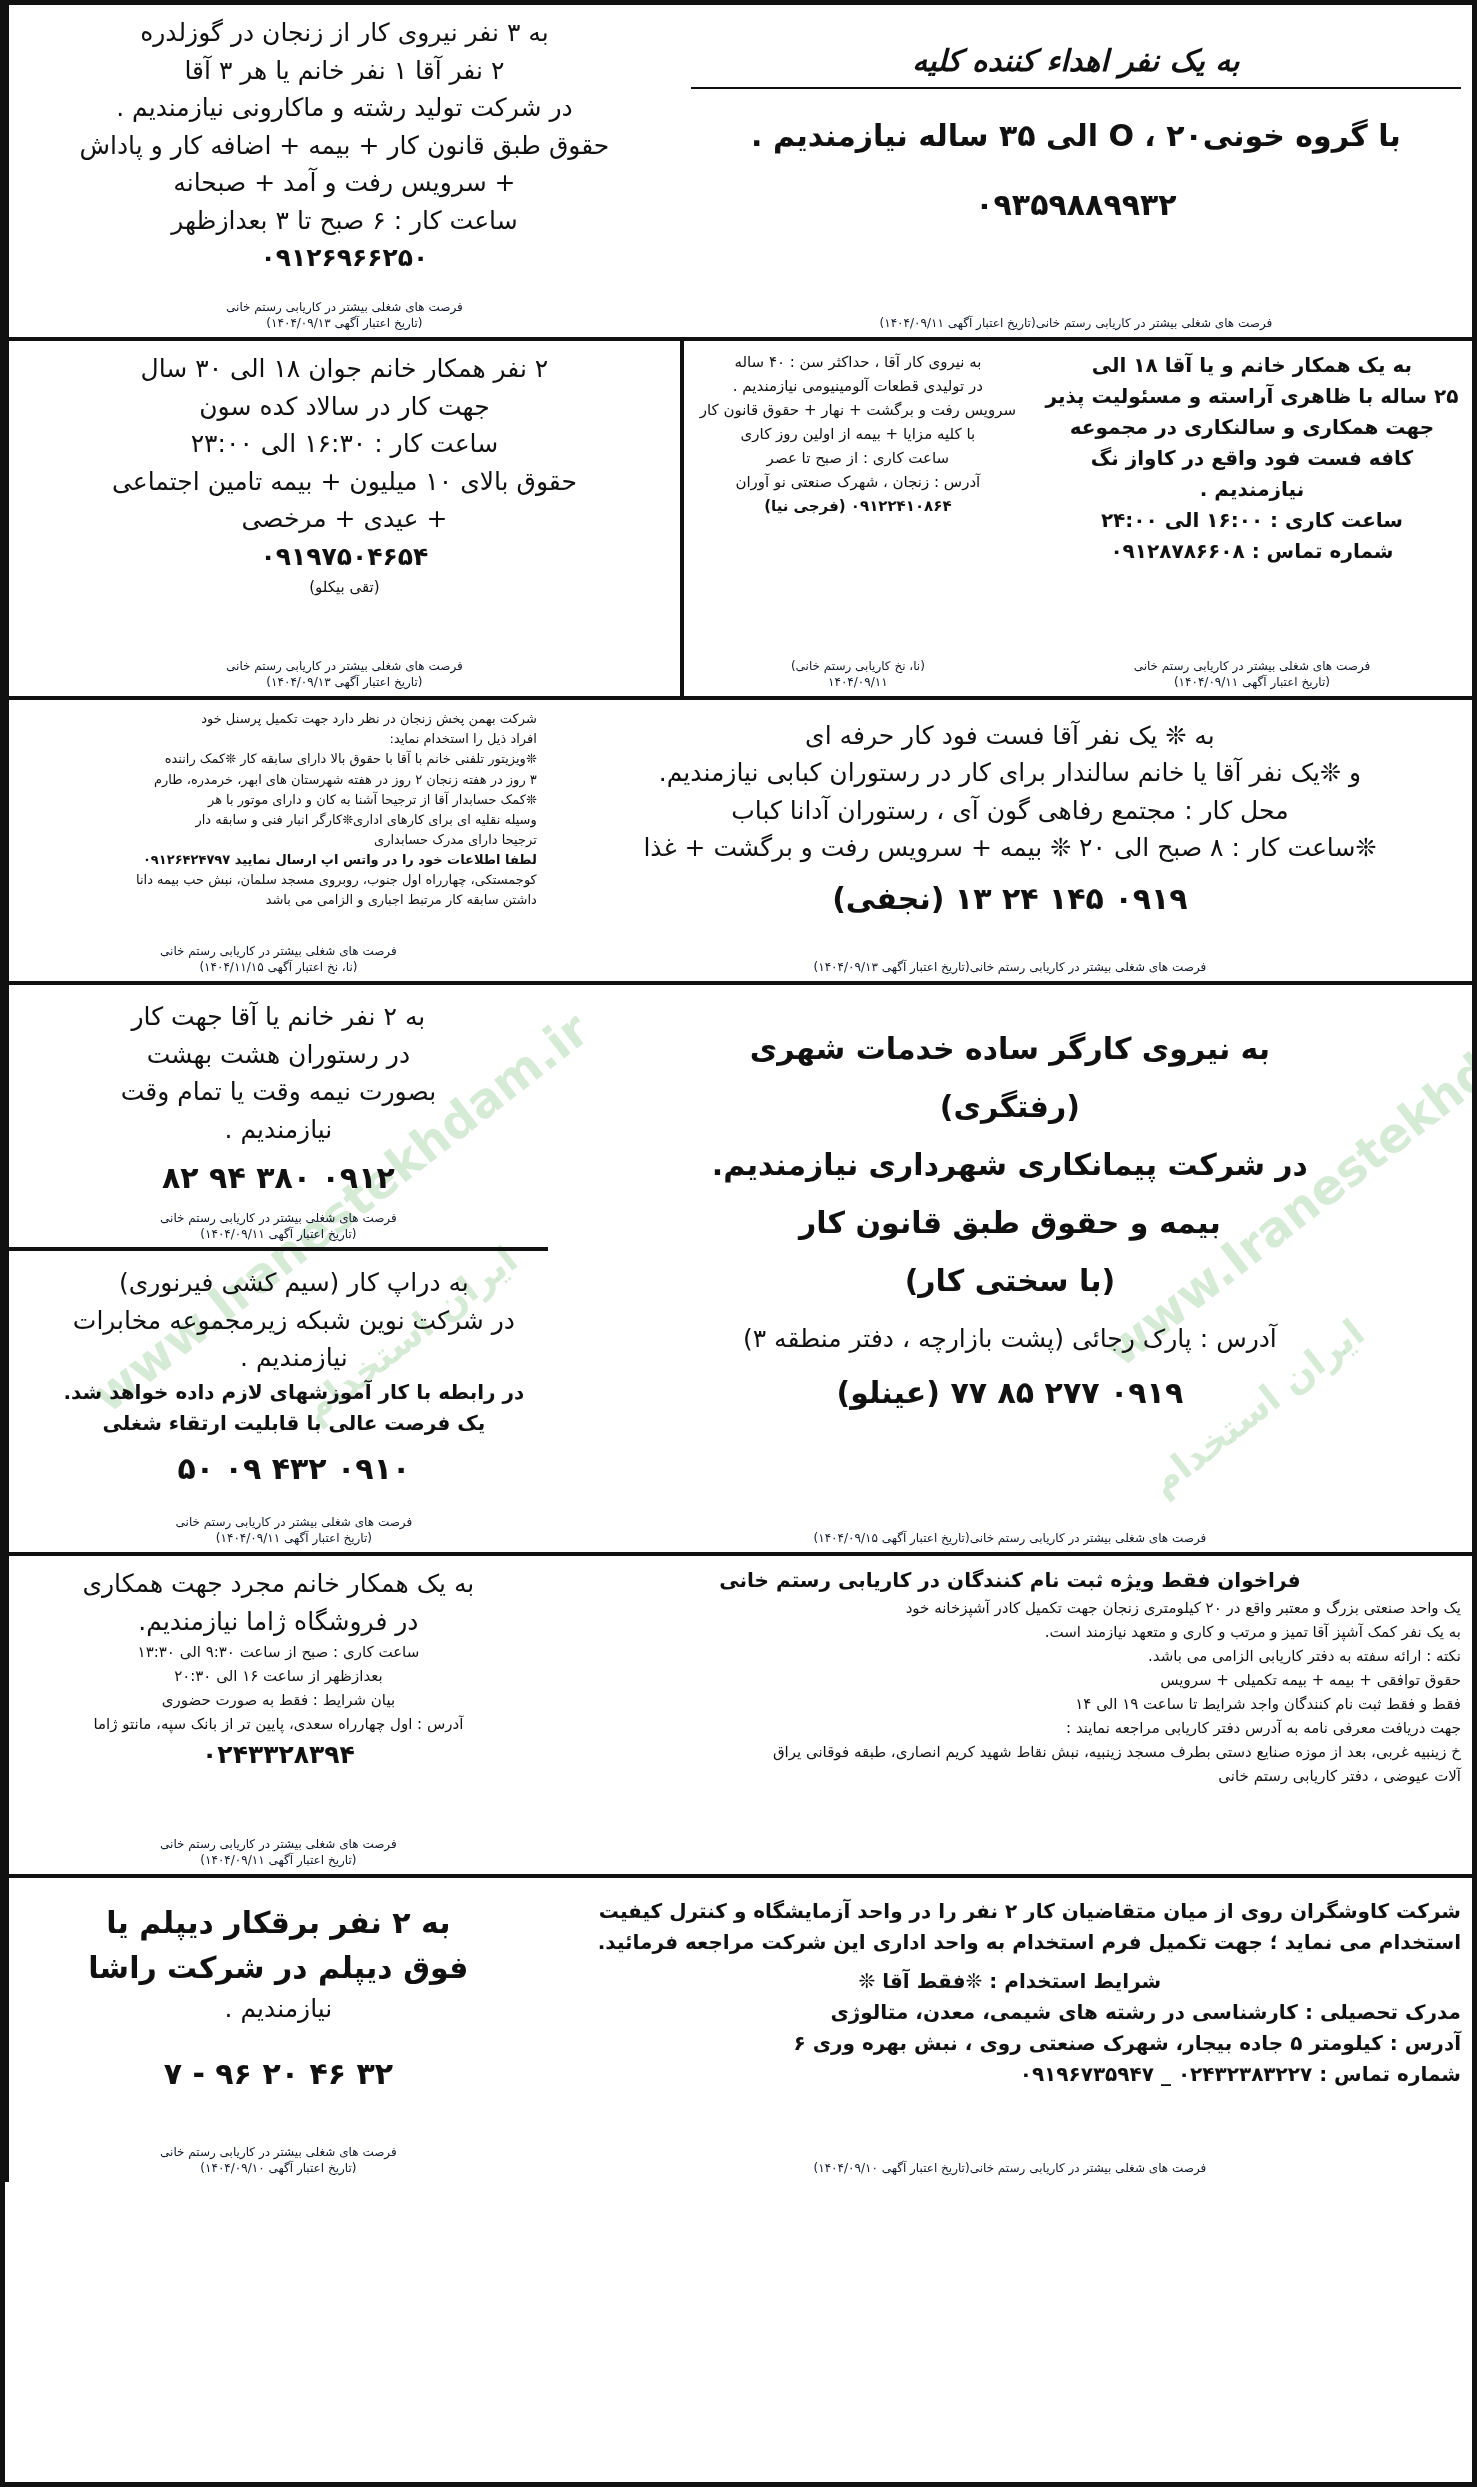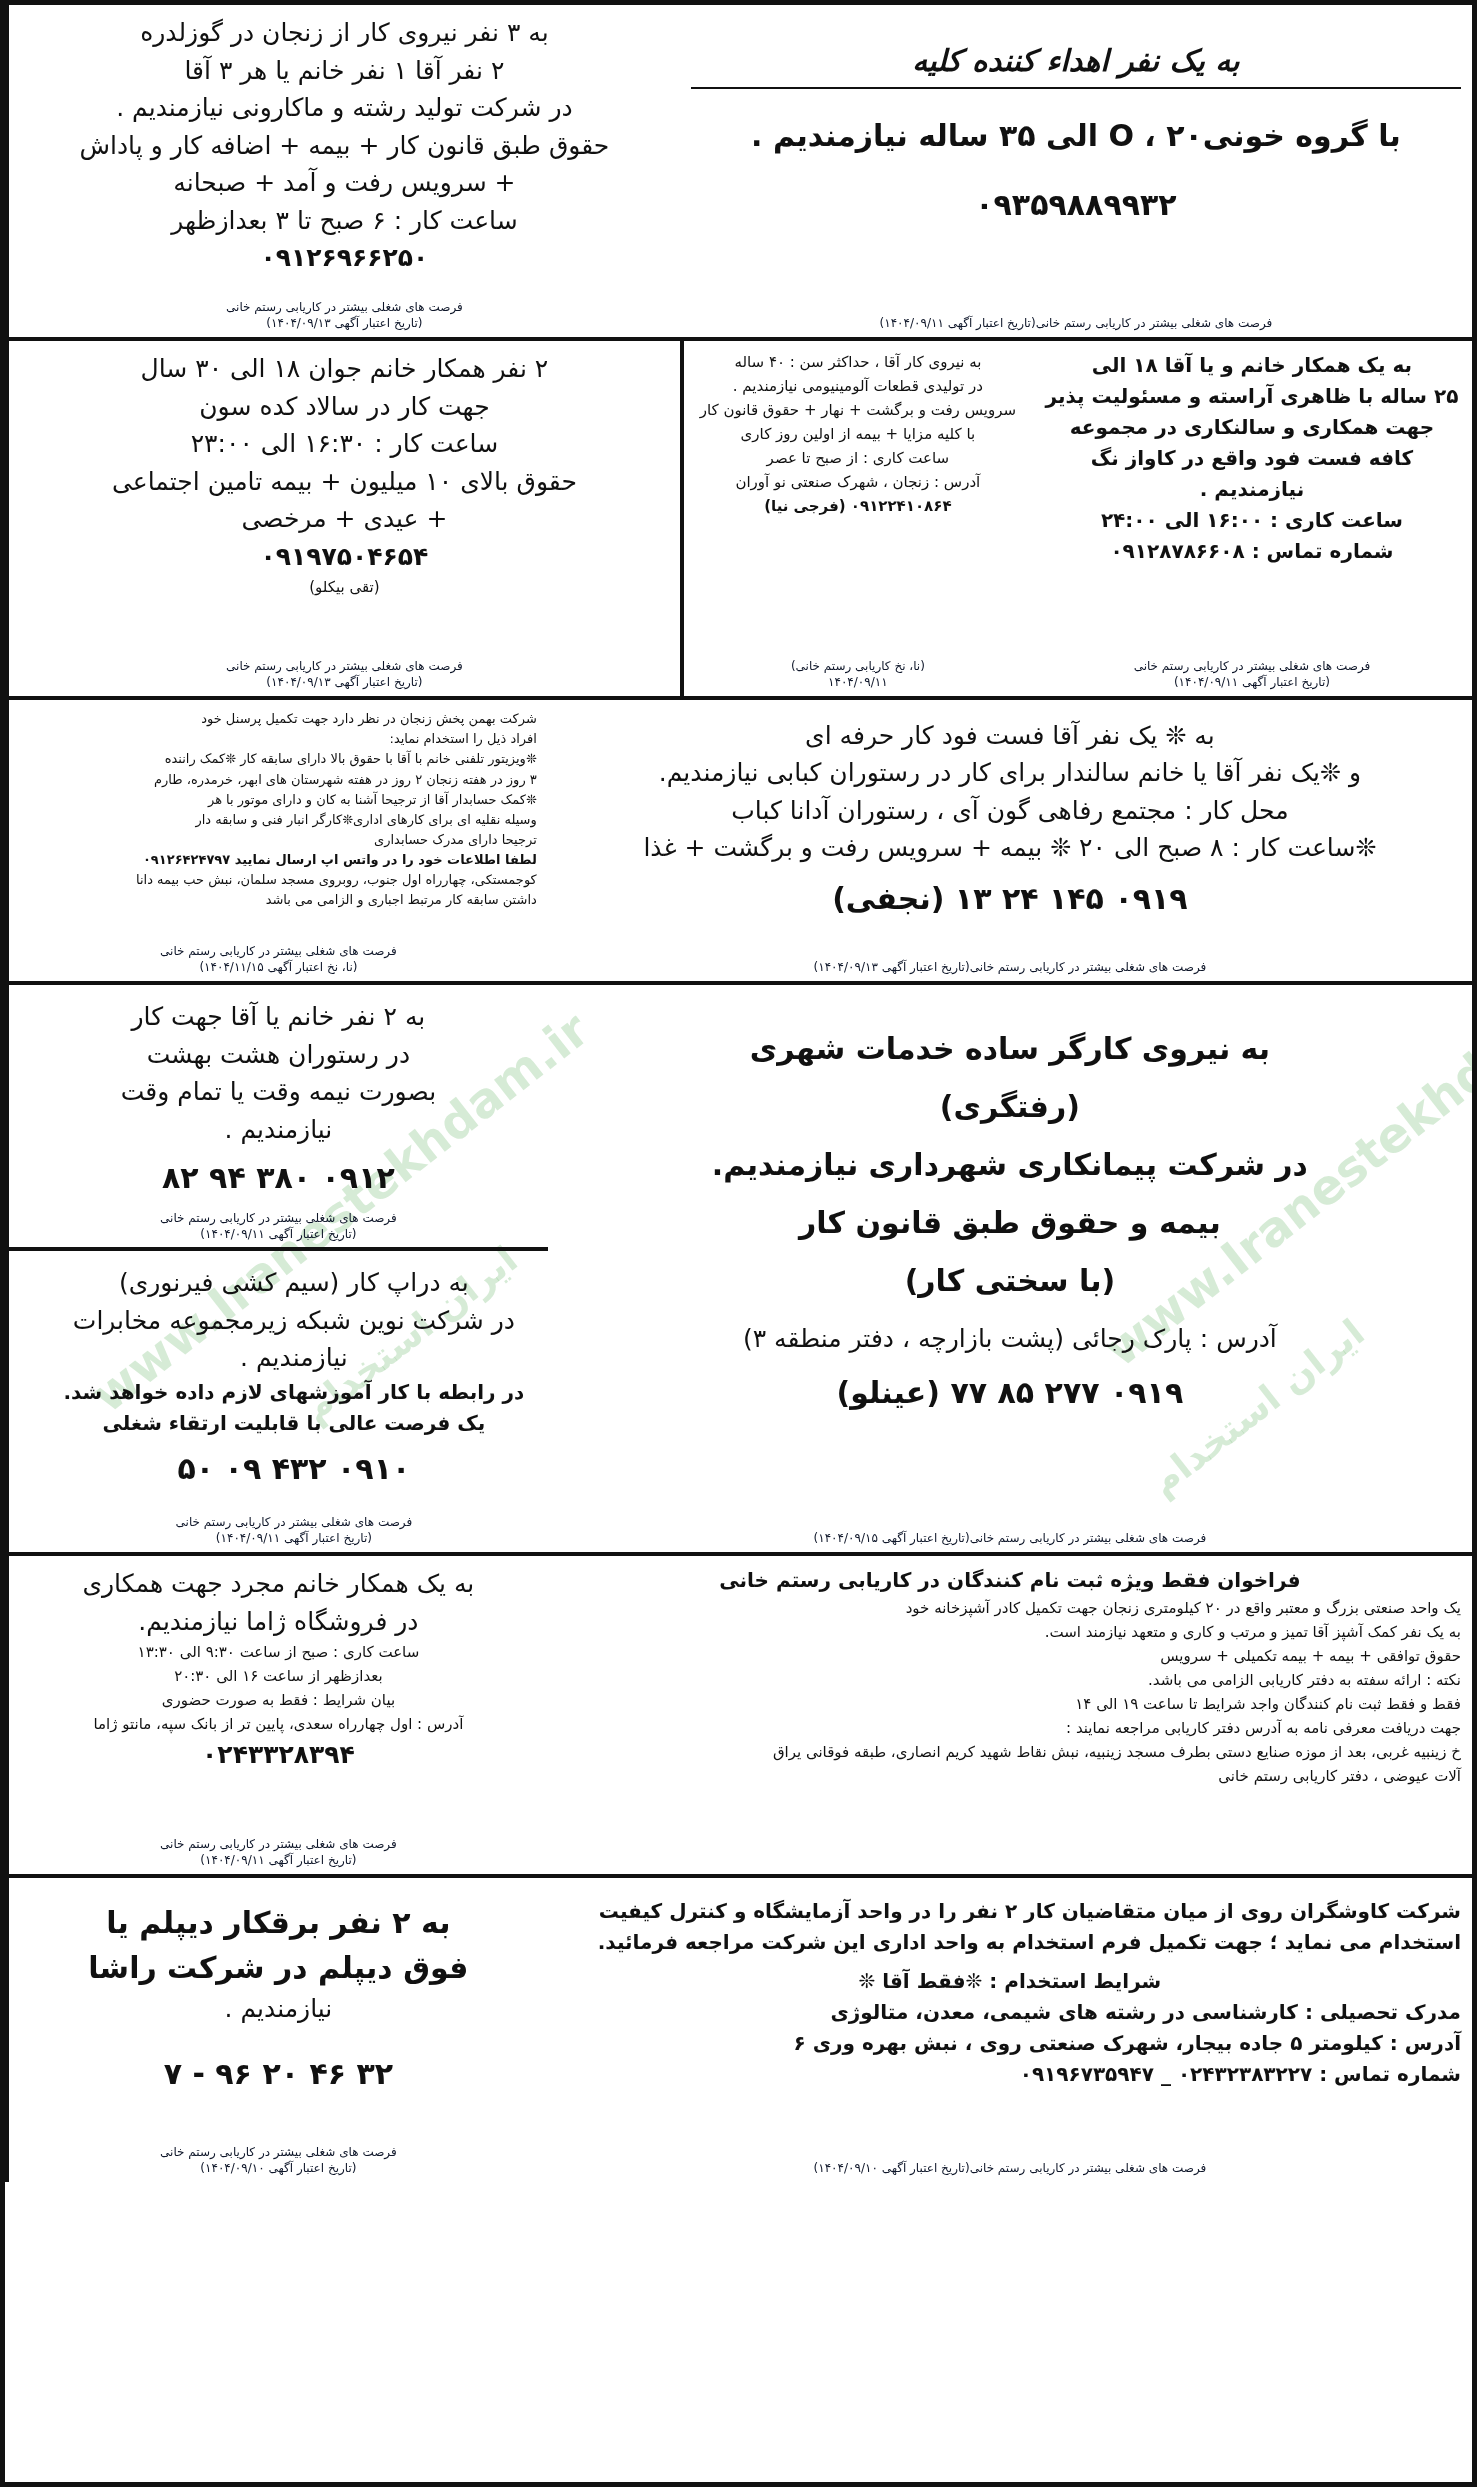--- a/index.html
+++ b/index.html
@@ -294,22 +294,22 @@
       </div>
     </div>
 
     <div class="row" style="height:322px;">
       <div class="cell" style="width:63%;">
         <div class="ad">
           <div class="body">
             <div class="ln med">فراخوان فقط ویژه ثبت نام کنندگان در کاریابی رستم خانی</div>
             <div class="ln sm just">یک واحد صنعتی بزرگ و معتبر واقع در ۲۰ کیلومتری زنجان جهت تکمیل کادر آشپزخانه خود</div>
             <div class="ln sm just">به یک نفر کمک آشپز آقا تمیز و مرتب و کاری و متعهد نیازمند است.</div>
+            <div class="ln sm just">نکته : ارائه سفته به دفتر کاریابی الزامی می باشد.</div>
             <div class="ln sm just">حقوق توافقی + بیمه + بیمه تکمیلی + سرویس</div>
-            <div class="ln sm just">نکته : ارائه سفته به دفتر کاریابی الزامی می باشد.</div>
             <div class="ln sm just">فقط و فقط ثبت نام کنندگان واجد شرایط تا ساعت ۱۹ الی ۱۴</div>
             <div class="ln sm just">جهت دریافت معرفی نامه به آدرس دفتر کاریابی مراجعه نمایند :</div>
             <div class="ln sm just">خ زینبیه غربی، بعد از موزه صنایع دستی بطرف مسجد زینبیه، نبش نقاط شهید کریم انصاری، طبقه فوقانی یراق</div>
             <div class="ln sm just">آلات عیوضی ، دفتر کاریابی رستم خانی</div>
           </div>
         </div>
       </div>
       <div class="cell divider-l" style="width:37%;">
         <div class="ad">
           <div class="body">

